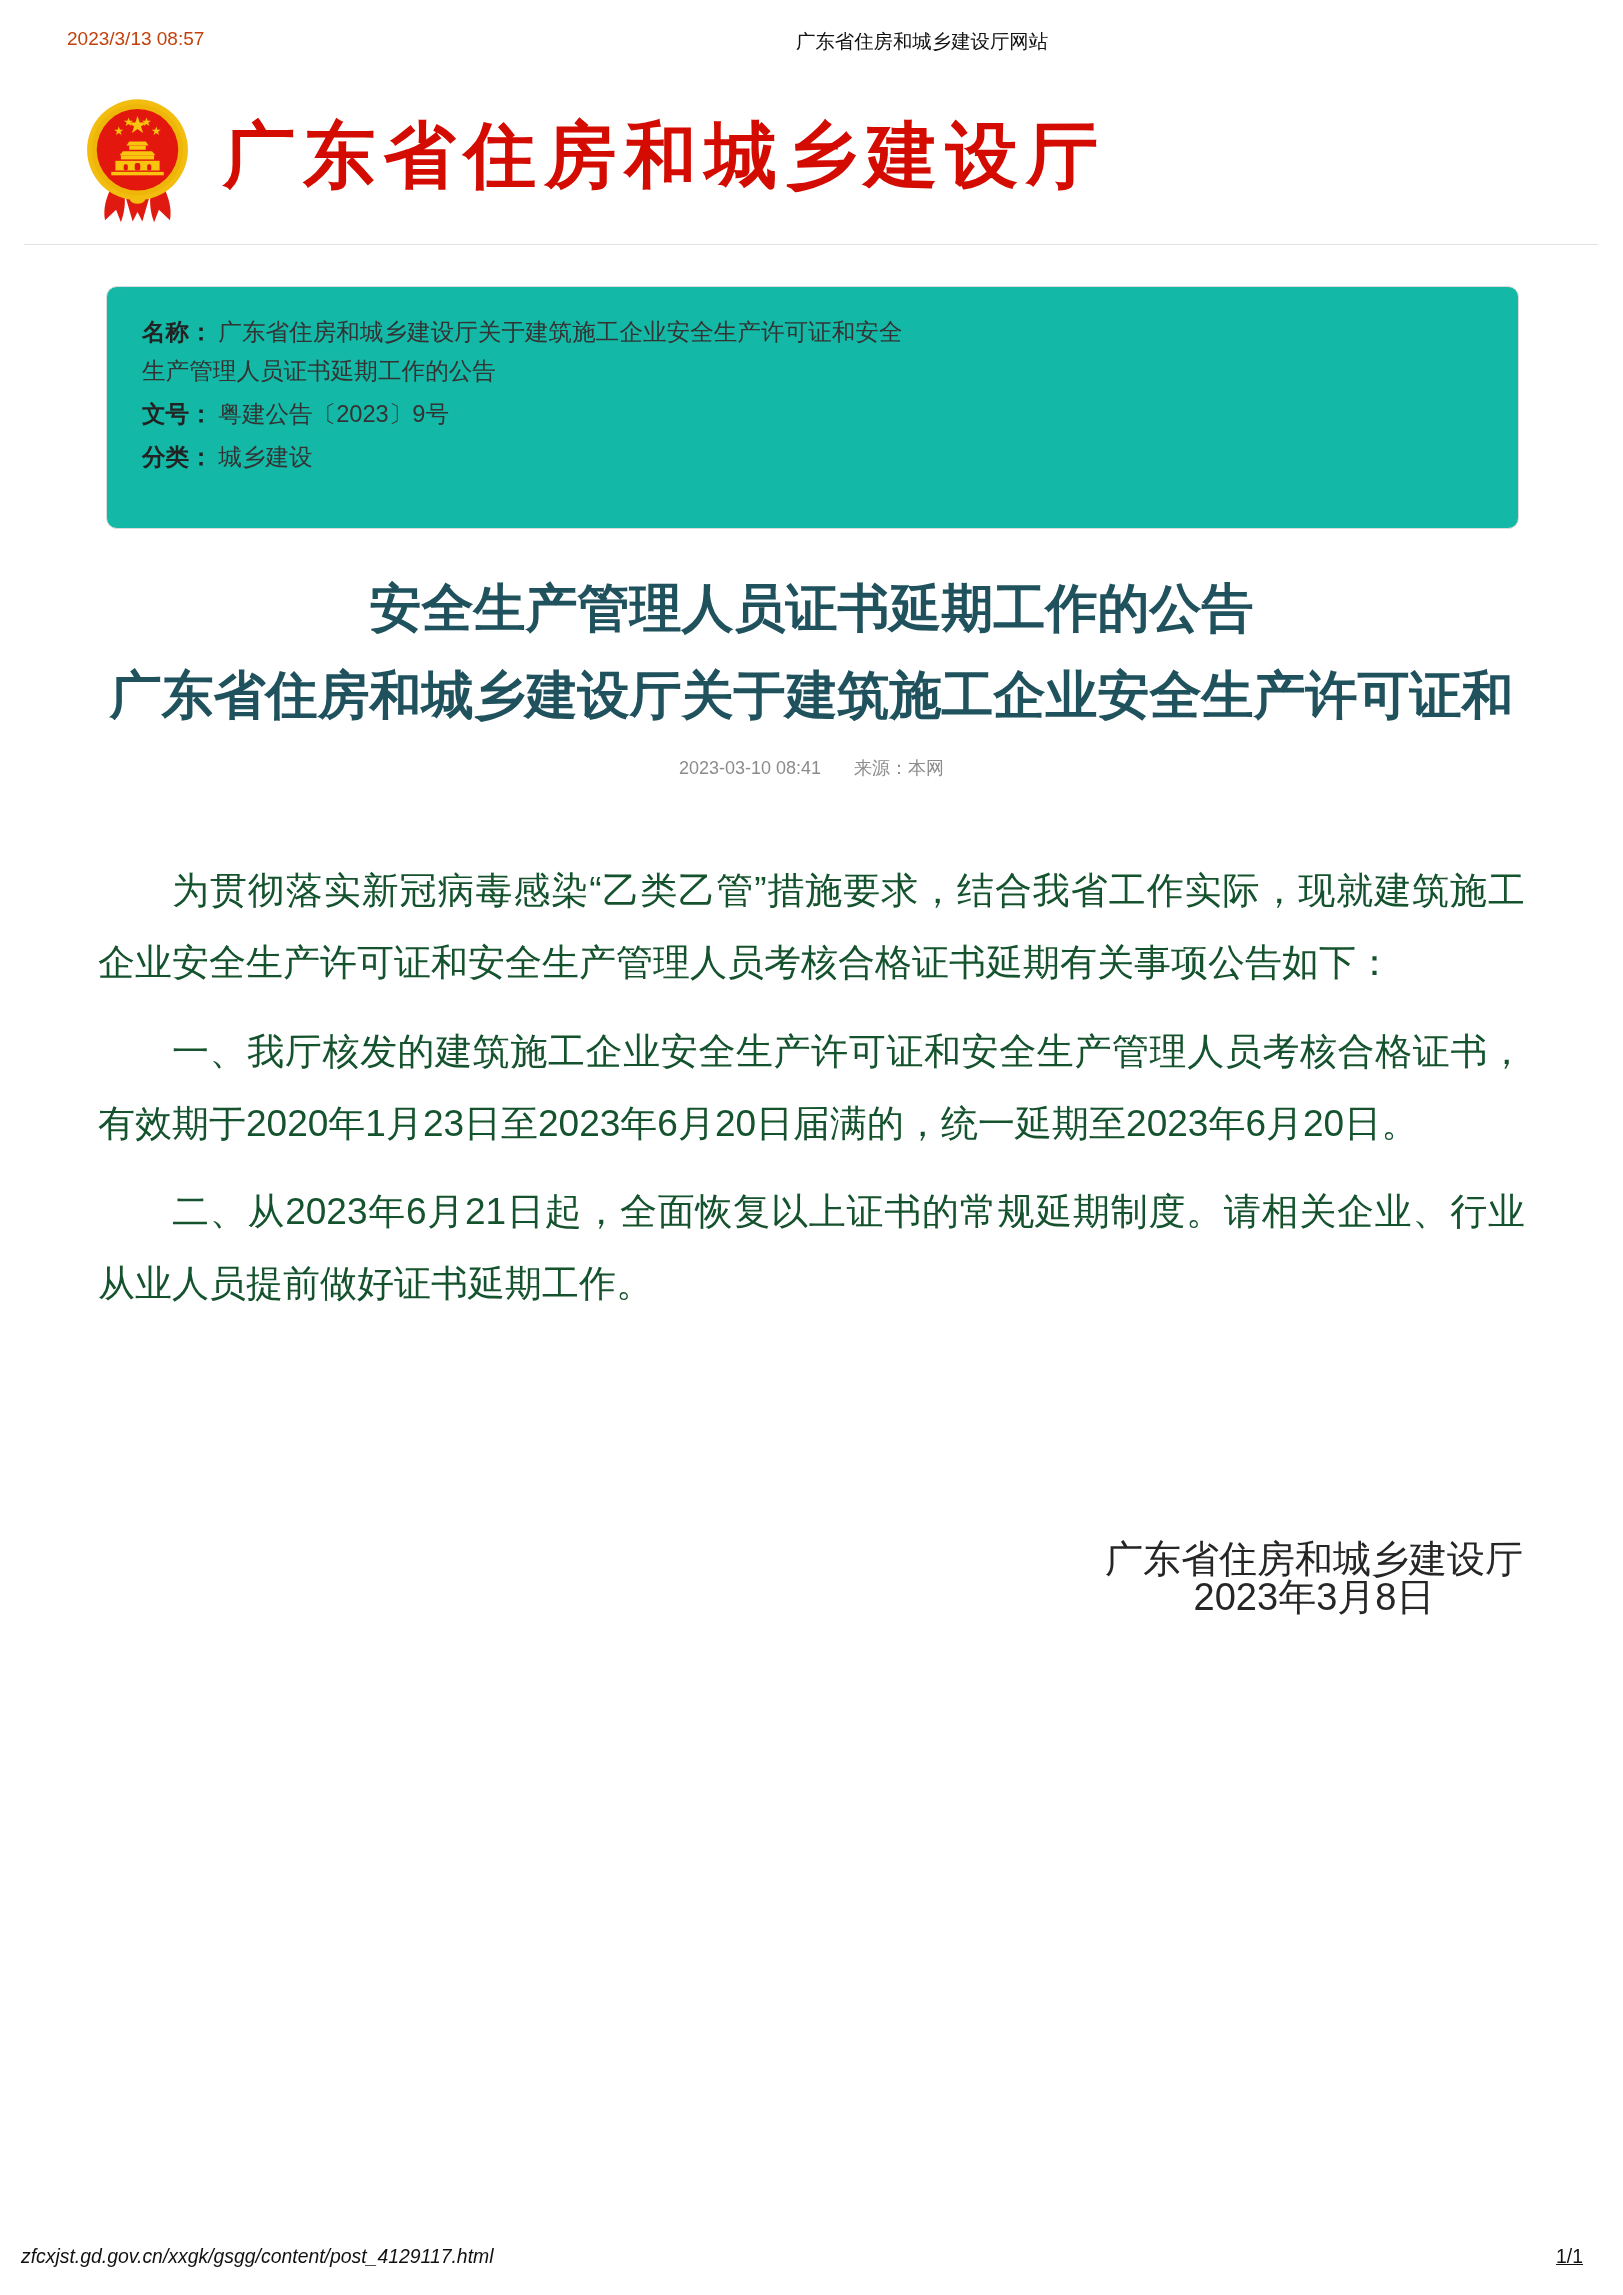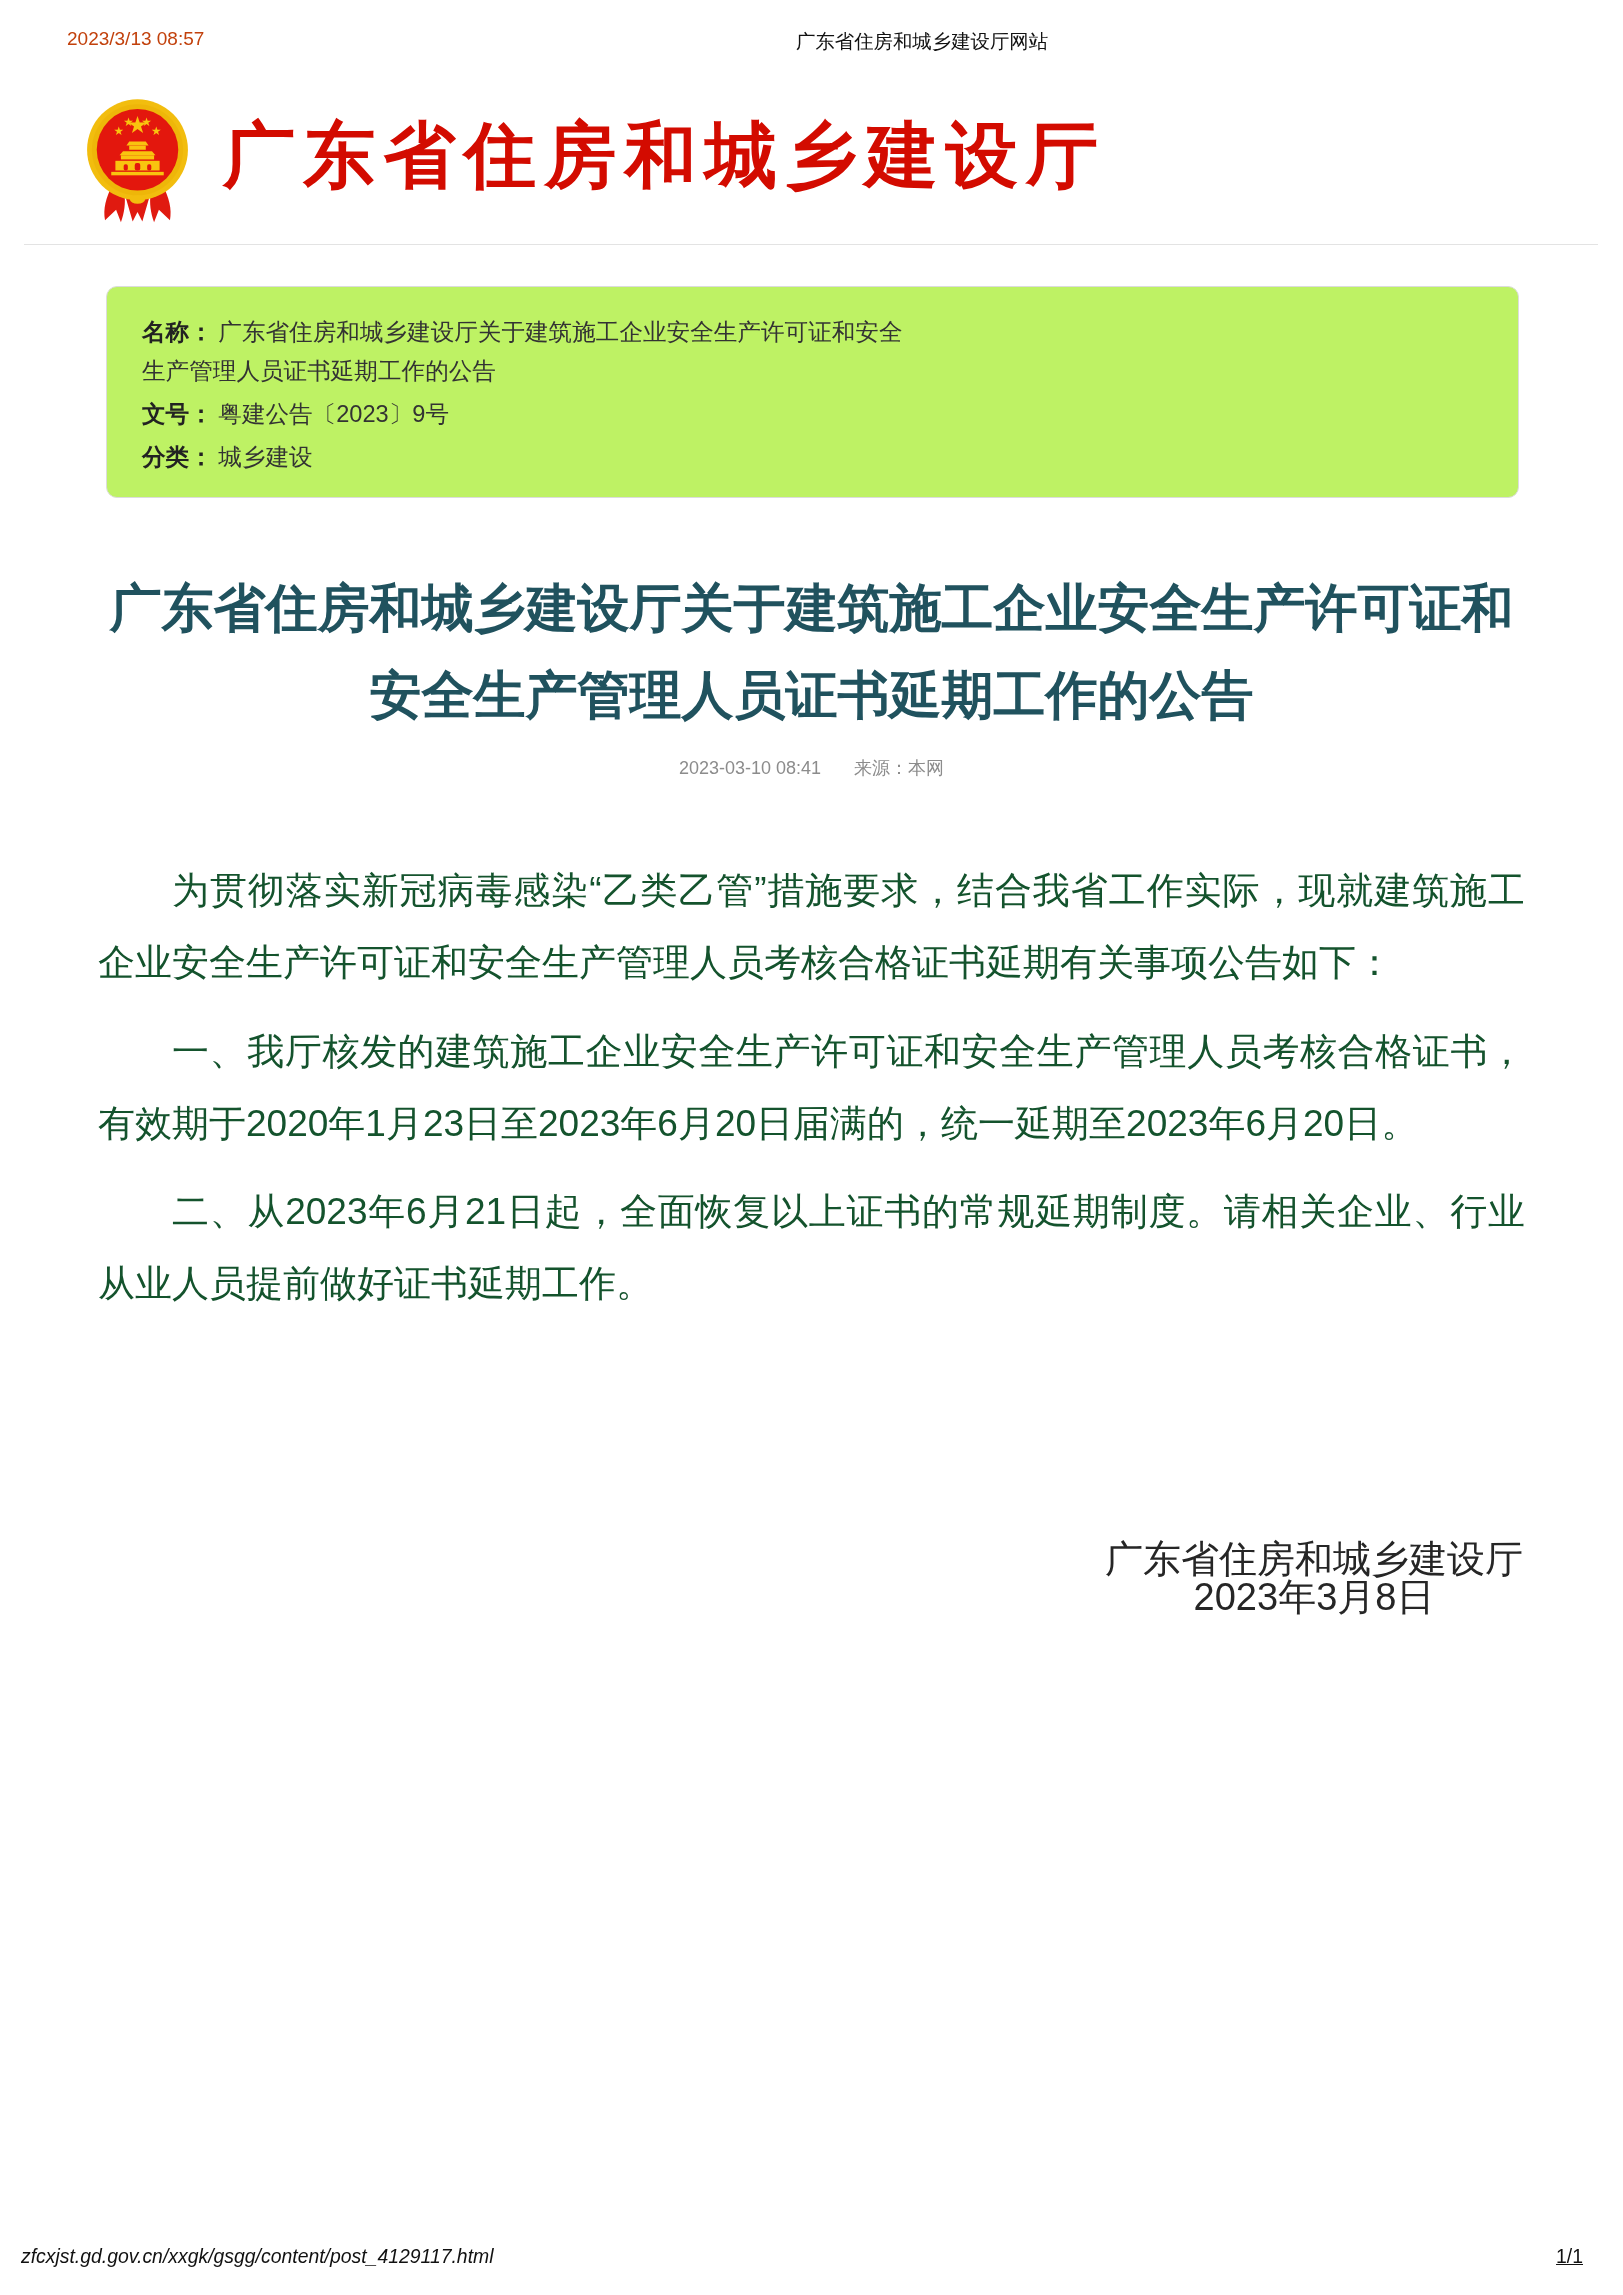--- a/index.html
+++ b/index.html
@@ -22,23 +22,23 @@
   .banner-emblem { position: absolute; left: 85px; top: 97px; width: 105px; height: 129px; }
   .banner-title {
     position: absolute; left: 223px; top: 118px;
     font-size: 72px; font-weight: bold; letter-spacing: 8.3px;
     line-height: 1.05; color: #d30b00; white-space: nowrap;
   }
   .divider { position: absolute; left: 24px; top: 244px; width: 1574px; height: 1.4px; background: #e3e3e3; }
 
   
   .meta-box {
-    position: absolute; left: 106px; top: 286px; width: 1413px; height: 212px;
+    position: absolute; left: 106px; top: 286px; width: 1413px; height: 243px;
     box-sizing: border-box; border: 1.4px solid #dcdcdc; border-radius: 11px;
-    background: #bef264; padding: 26px 32px 0 35px; display: flex;
+    background: #14b8a6; padding: 26px 32px 0 35px; display: flex;
   }
   .meta-col-left  { width: 58.5%; box-sizing: border-box; padding-right: 21px; }
   .meta-col-right { width: 41.5%; box-sizing: border-box; }
   .meta-row { font-size: 23.6px; line-height: 39px; margin-bottom: 4.2px; color: #333; }
   .meta-row-tall { min-height: 78px; }
   .meta-label { font-weight: bold; color: #222; margin-right: 5.5px; }
   .meta-value { color: #333; }
 
   
   .article-title {
@@ -115,22 +115,22 @@
     <div class="meta-row">
       <span class="meta-label">文号：</span><span class="meta-value">粤建公告〔2023〕9号</span>
     </div>
     <div class="meta-row">
       <span class="meta-label">分类：</span><span class="meta-value">城乡建设</span>
     </div>
   </div>
 </div>
 
 <div class="article-title">
+  <div>安全生产管理人员证书延期工作的公告</div>
   <div>广东省住房和城乡建设厅关于建筑施工企业安全生产许可证和</div>
-  <div>安全生产管理人员证书延期工作的公告</div>
 </div>
 
 <div class="article-meta">
   <span>2023-03-10  08:41</span><span class="src">来源：本网</span>
 </div>
 
 <div class="article-body">
   <p>为贯彻落实新冠病毒感染“乙类乙管”措施要求，结合我省工作实际，现就建筑施工企业安全生产许可证和安全生产管理人员考核合格证书延期有关事项公告如下：</p>
   <p>一、我厅核发的建筑施工企业安全生产许可证和安全生产管理人员考核合格证书，有效期于2020年1月23日至2023年6月20日届满的，统一延期至2023年6月20日。</p>
   <p>二、从2023年6月21日起，全面恢复以上证书的常规延期制度。请相关企业、行业从业人员提前做好证书延期工作。</p>

